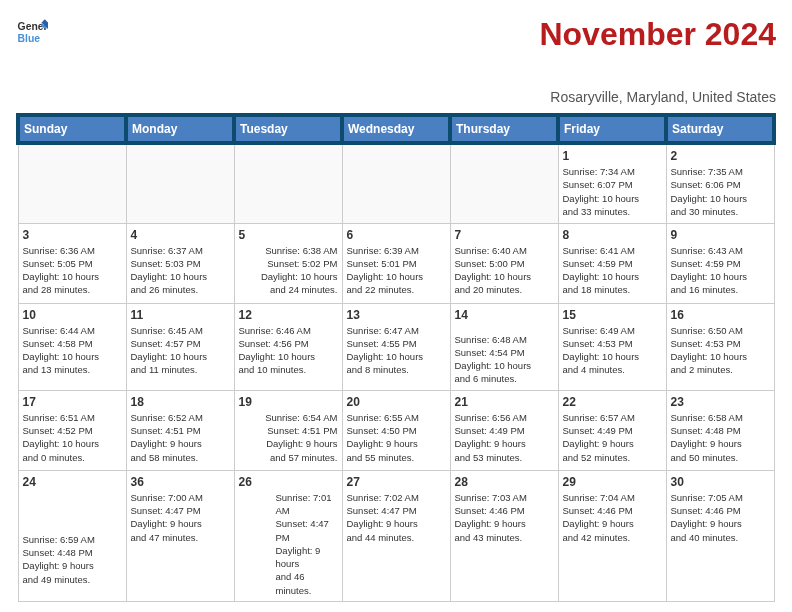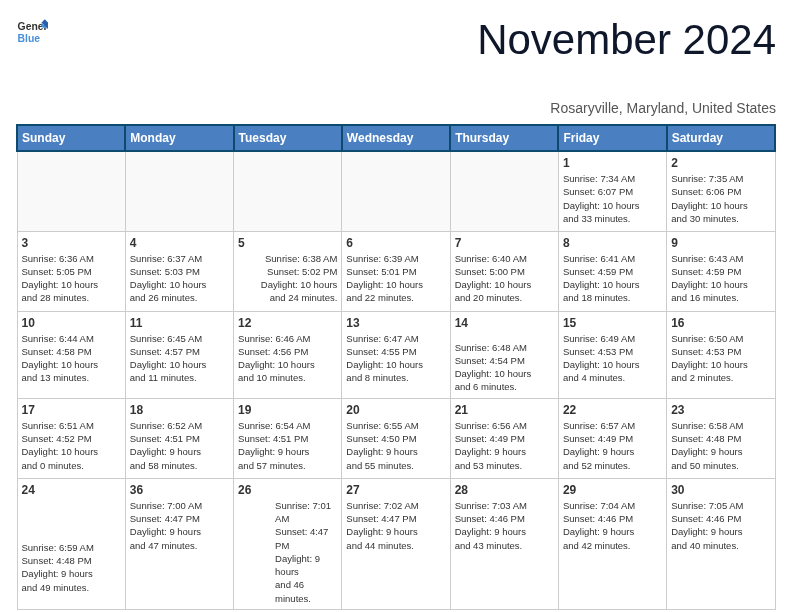--- a/index.html
+++ b/index.html
@@ -22,42 +22,42 @@
       gap: 4px;
     }
     .logo-icon {
       width: 32px;
       height: 32px;
     }
     .title-area {
       text-align: right;
     }
     .month-title {
-      font-size: 42px;
-      font-weight: normal;
-      color: #0f172a;
+      font-size: 32px;
+      font-weight: bold;
+      color: #b91c1c;
     }
     .location {
       font-size: 14px;
       color: #555;
       margin-top: 36px;
     }
     table {
       width: 100%;
       border-collapse: collapse;
       table-layout: fixed;
     }
     th {
       background-color: #4a7fc1;
       color: #fff;
       font-size: 12px;
       font-weight: bold;
       padding: 5px 4px;
       text-align: left;
-      border: 2px solid #0c4a6e;
+      border: 4px solid #0c4a6e;
     }
     td {
       border: 1px solid #ccc;
       vertical-align: top;
       padding: 4px;
       min-height: 80px;
       height: 80px;
       font-size: 10px;
       color: #333;
       background: #fff;
@@ -240,21 +240,21 @@
         </td>
         <td>
           <div class="day-num">18</div>
           <div class="day-info" style="white-space: pre-line;">Sunrise: 6:52 AM
 Sunset: 4:51 PM
 Daylight: 9 hours
 and 58 minutes.</div>
         </td>
         <td>
           <div class="day-num">19</div>
-          <div class="day-info" style="white-space: pre-line;">Sunrise: 6:54 AM
+          <div class="day-info" style="white-space: pre-line; text-align: right;">Sunrise: 6:54 AM
 Sunset: 4:51 PM
 Daylight: 9 hours
 and 57 minutes.</div>
         </td>
         <td>
           <div class="day-num">20</div>
           <div class="day-info" style="white-space: pre-line;">Sunrise: 6:55 AM
 Sunset: 4:50 PM
 Daylight: 9 hours
 and 55 minutes.</div>

